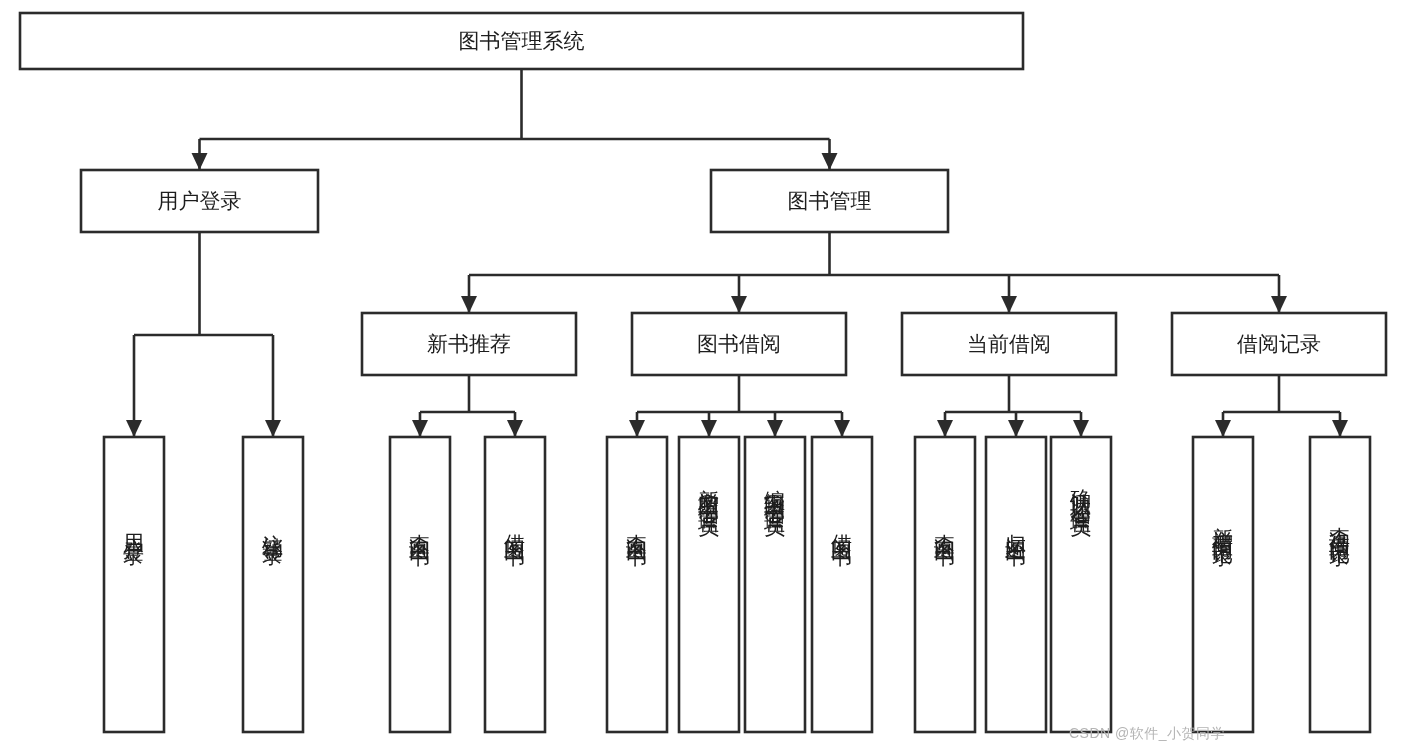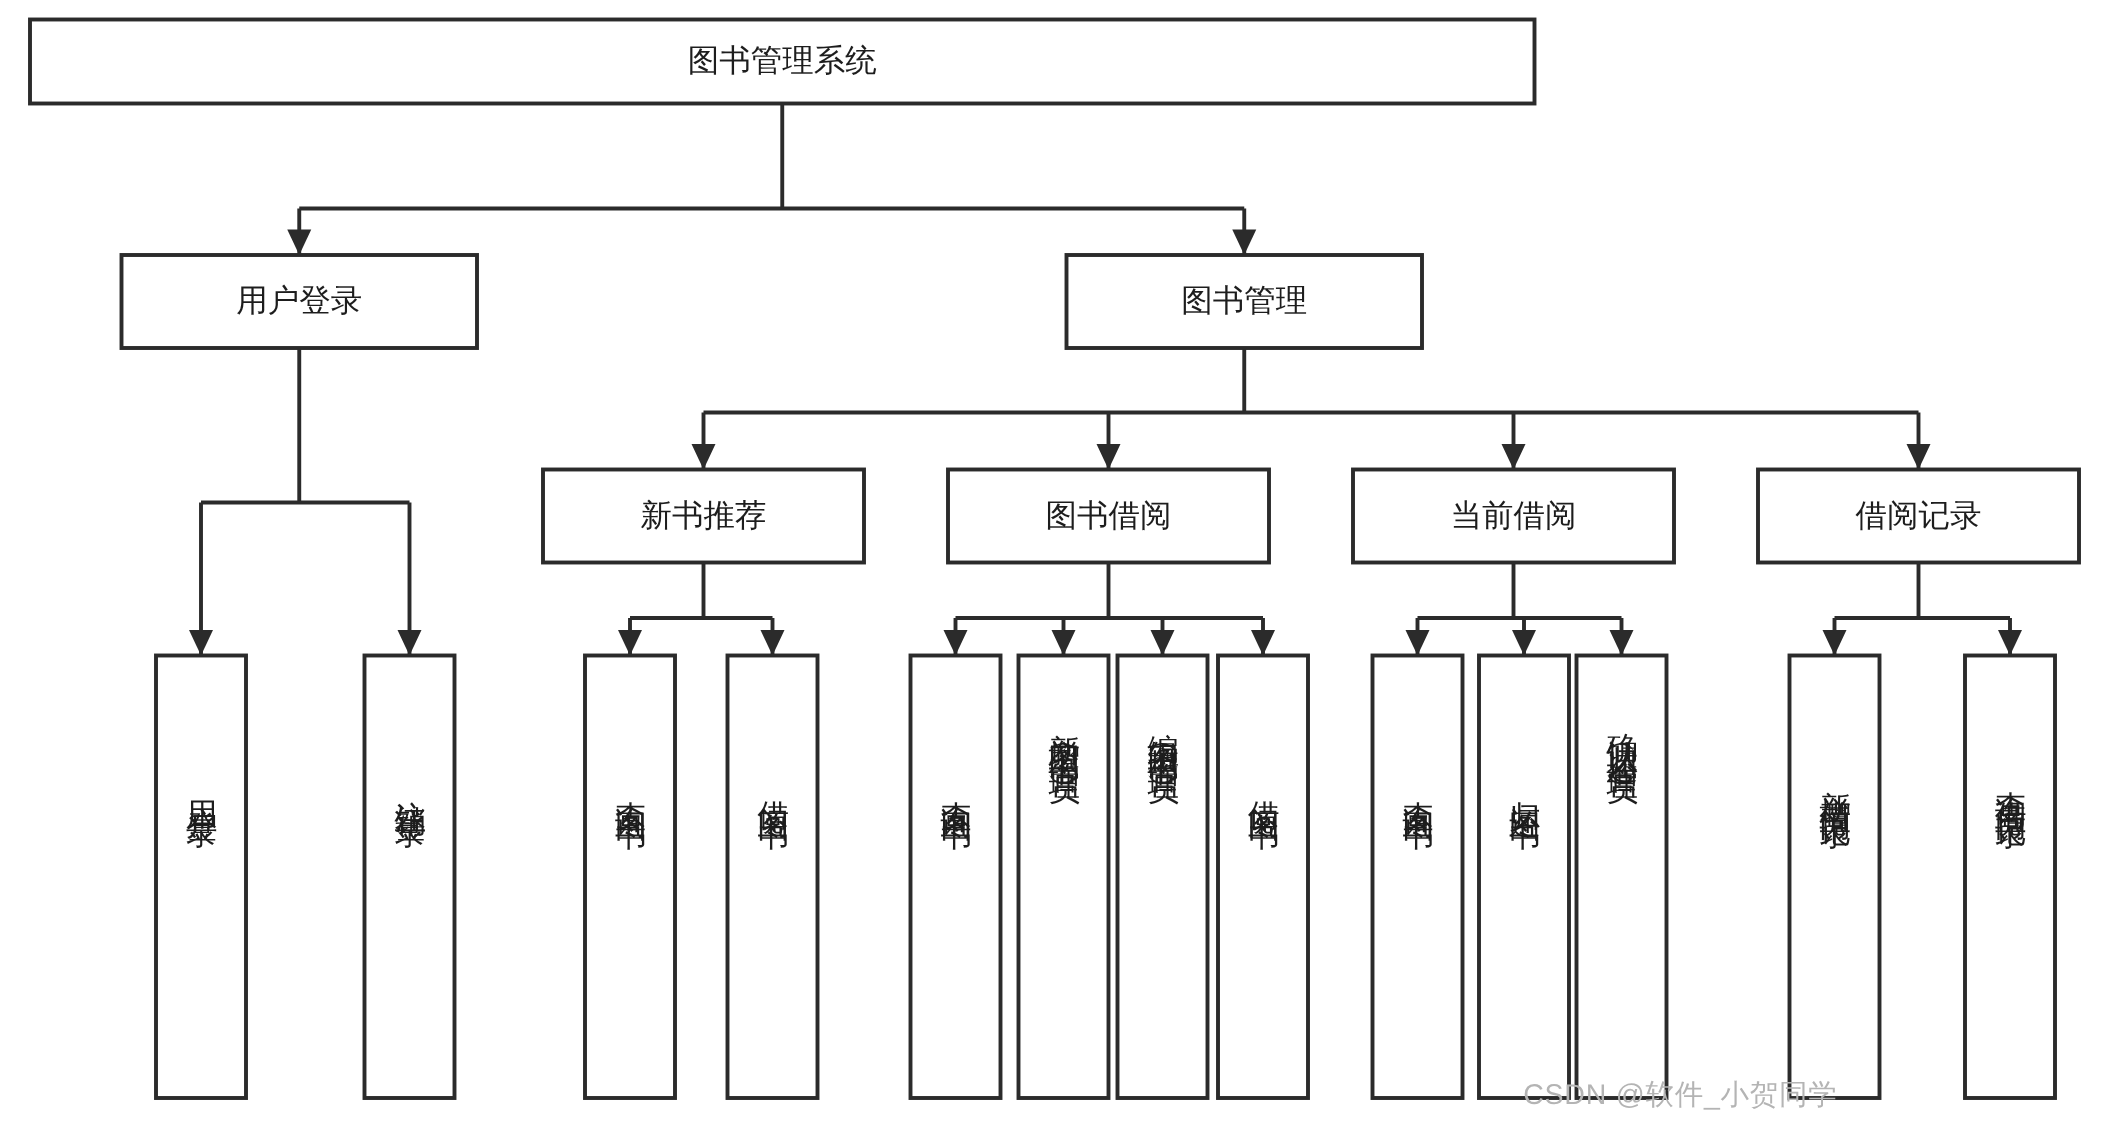--- a/index.html
+++ b/index.html
@@ -64,21 +64,21 @@
     line-height: 1.0;
     color: #1d1d1d;
     letter-spacing: 4px;
     white-space: nowrap;
   }
   .watermark {
     position: absolute;
     right: 8px;
     bottom: 4px;
     font-family: "Liberation Sans", "DejaVu Sans", sans-serif;
-    font-size: 19px;
+    font-size: 14px;
     color: #b4b4b4;
     letter-spacing: 0.5px;
     white-space: nowrap;
   }
 </style>
 </head>
 <body>
 
 <div id="diagram-root">
 

